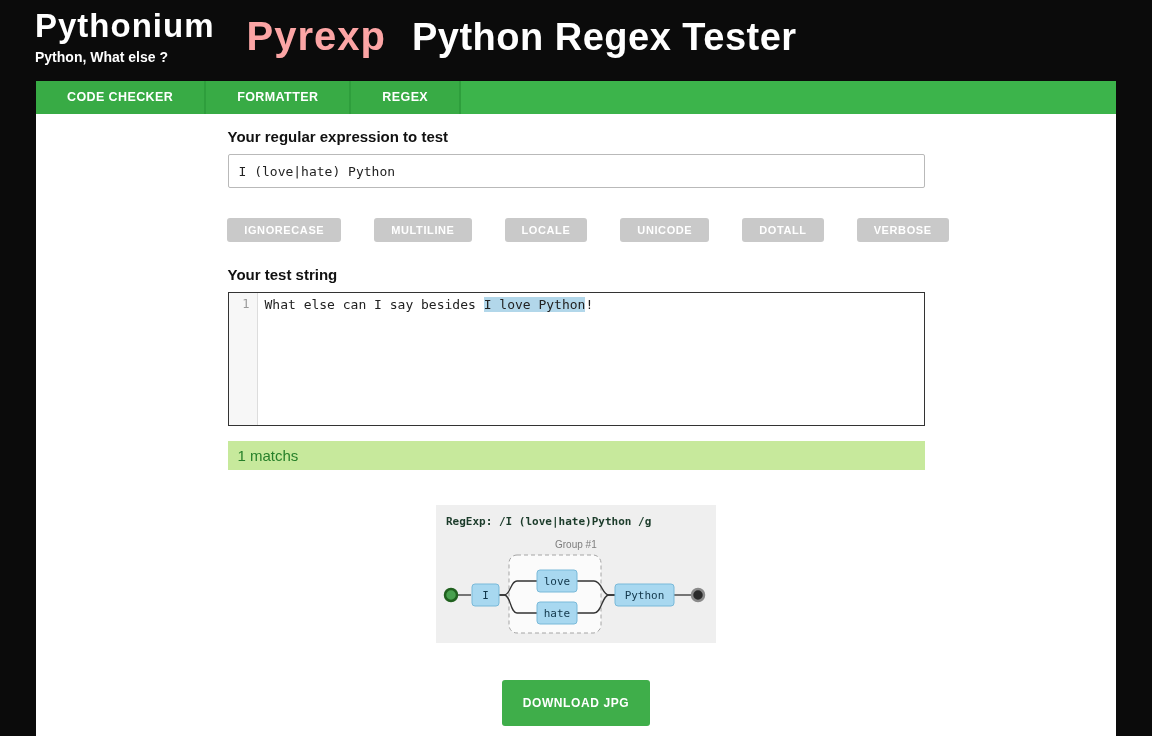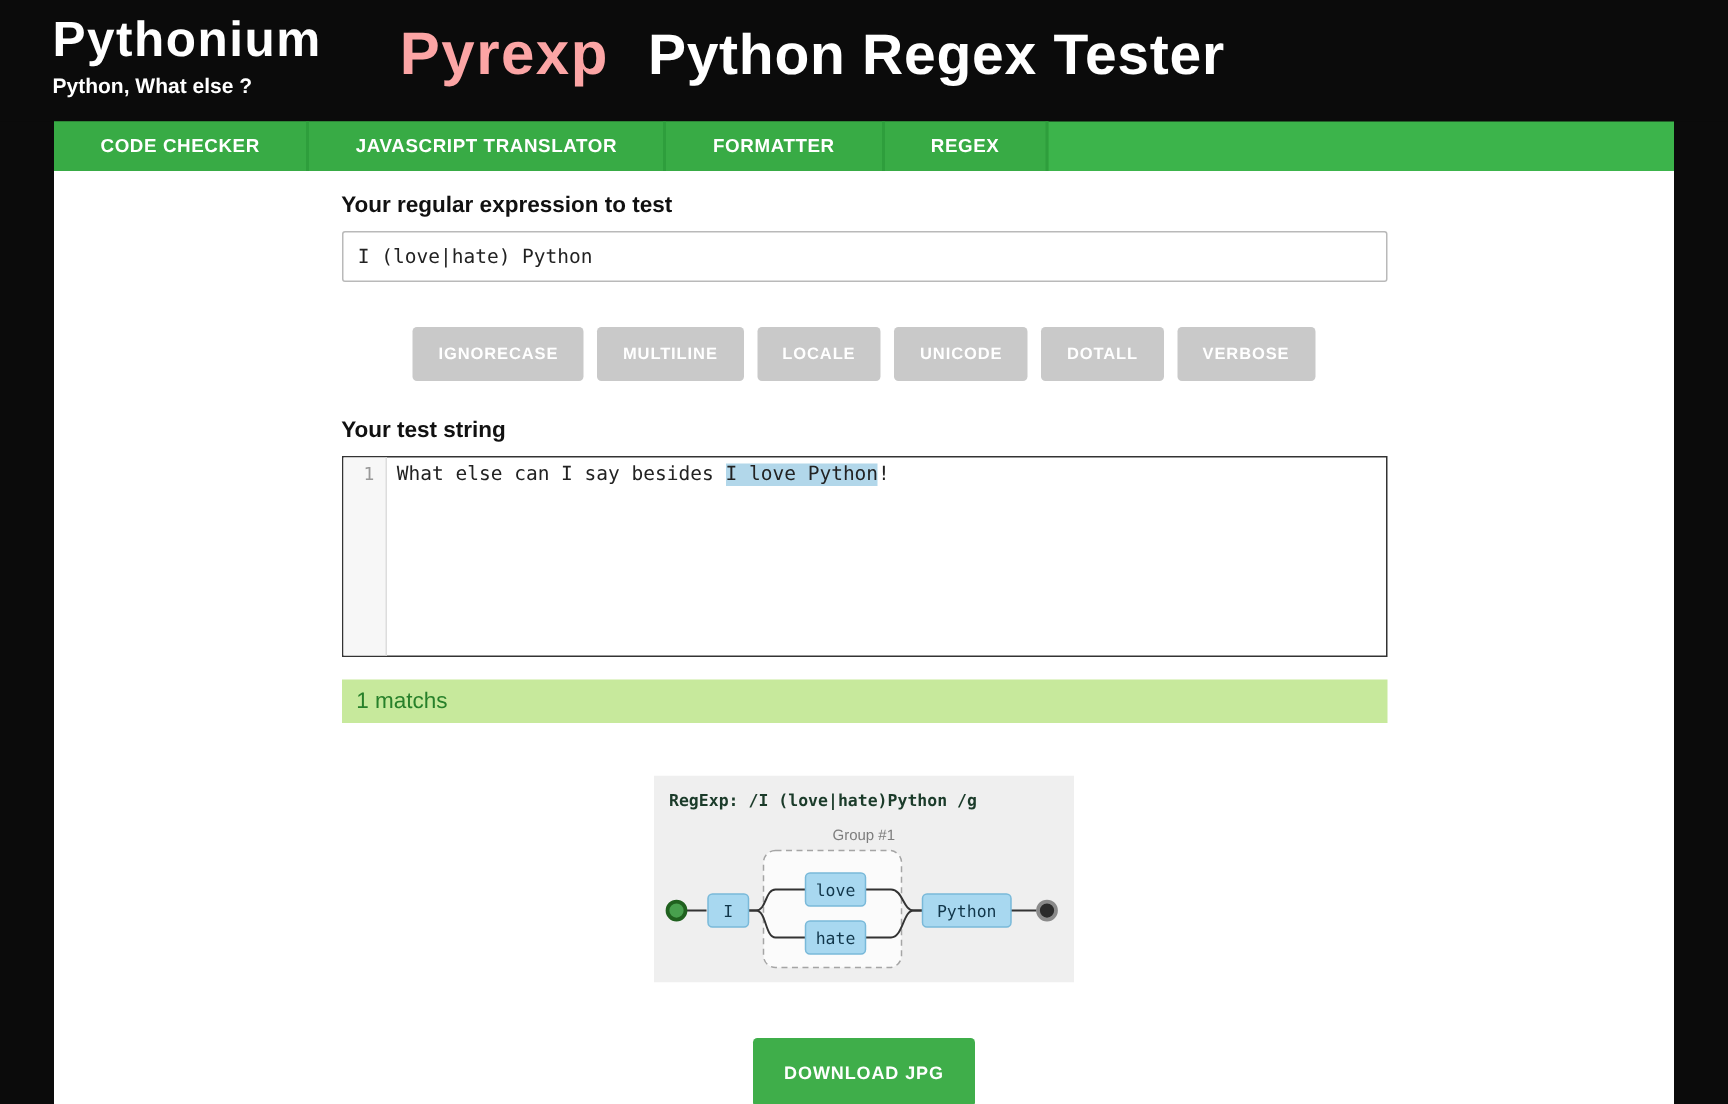--- a/index.html
+++ b/index.html
@@ -9,21 +9,21 @@
     font-family: "Liberation Sans", sans-serif;
   }
   
   .header {
     display: flex;
     align-items: center;
     padding: 8px 0 16px 35px;
     color: #fff;
     background: #0b0b0b;
   }
-  .logo { margin-right: 52px; cursor: pointer; }
+  .logo { margin-right: 32px; cursor: pointer; }
   .logo-title { font-size: 33px; font-weight: bold; letter-spacing: 1px; line-height: 1.1; }
   .logo-sub { font-size: 14px; font-weight: bold; margin-top: 5px; }
   .brand-row { display: flex; align-items: baseline; gap: 26px; }
   .brand { color: #fca5a5; font-size: 40px; font-weight: bold; letter-spacing: 1px; }
   .page-title { color: #fff; font-size: 38px; font-weight: bold; letter-spacing: 0.5px; }
   
   .page { width: 1080px; margin: 0 auto; }
   .nav { background: #3cb44b; display: flex; height: 33px; }
   .nav-item {
     color: #fff; font-weight: bold; font-size: 12.5px;
@@ -36,22 +36,22 @@
   .content { width: 697px; margin: 0 auto; }
   .section-label { font-weight: bold; font-size: 15px; color: #111; margin: 6px 0 9px; }
   .regex-input {
     width: 100%; height: 34px; border: 1px solid #b9b9b9; border-radius: 2px;
     padding: 0 10px; font-family: "DejaVu Sans Mono", monospace; font-size: 13px; color: #222;
     outline: none; background: #fff;
   }
   .flags { display: flex; justify-content: center; gap: 9px; margin: 30px 0 24px; }
   .flag-btn {
     background: #c9c9c9; border: none; color: #fff; font-weight: bold; font-size: 11px;
-    letter-spacing: 0.6px; padding: 0 17px; height: 36px; border-radius: 3px;
-    font-family: "Liberation Sans", sans-serif; cursor: pointer;
+    letter-spacing: 0.6px; padding: 0 17px; height: 24px; border-radius: 3px;
+    font-family: "Liberation Sans", sans-serif; cursor: pointer; margin-left: 24px;
   }
   .editor { display: flex; border: 1px solid #333; height: 134px; background: #fff; cursor: text; }
   .gutter {
     width: 29px; background: #f7f7f7; border-right: 1px solid #ddd; text-align: right;
     padding: 4px 7px 0 0; color: #999;
     font-family: "DejaVu Sans Mono", monospace; font-size: 12px;
   }
   .code-area {
     flex: 1; padding: 4px 7px;
     font-family: "DejaVu Sans Mono", monospace; font-size: 13px; color: #222;
@@ -82,21 +82,20 @@
   <div class="brand-row">
     <span class="brand">Pyrexp</span>
     <span class="page-title">Python Regex Tester</span>
   </div>
 </div>
 
 <div class="page">
 
   <div class="nav">
     <div class="nav-item">CODE CHECKER</div>
-    <div class="nav-item">JAVASCRIPT TRANSLATOR</div>
     <div class="nav-item">FORMATTER</div>
     <div class="nav-item">REGEX</div>
   </div>
 
   <div class="main">
     <div class="content">
 
       <div class="section-label">Your regular expression to test</div>
       <input class="regex-input" type="text" value="I (love|hate) Python" style="">
 

